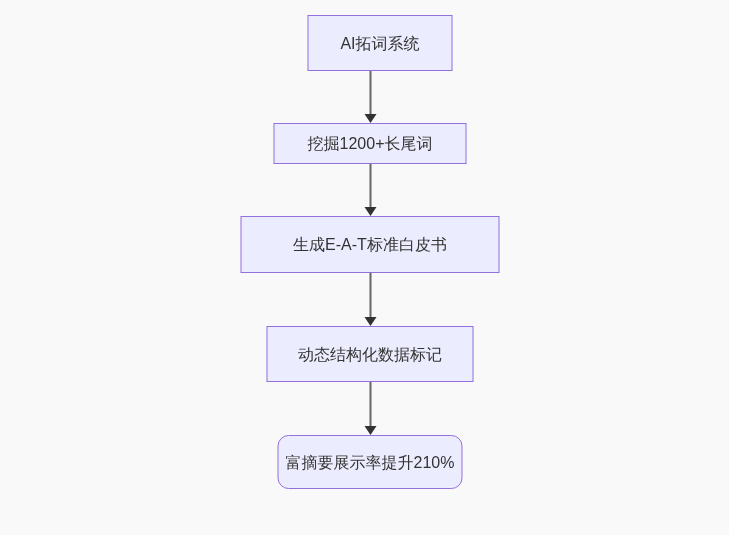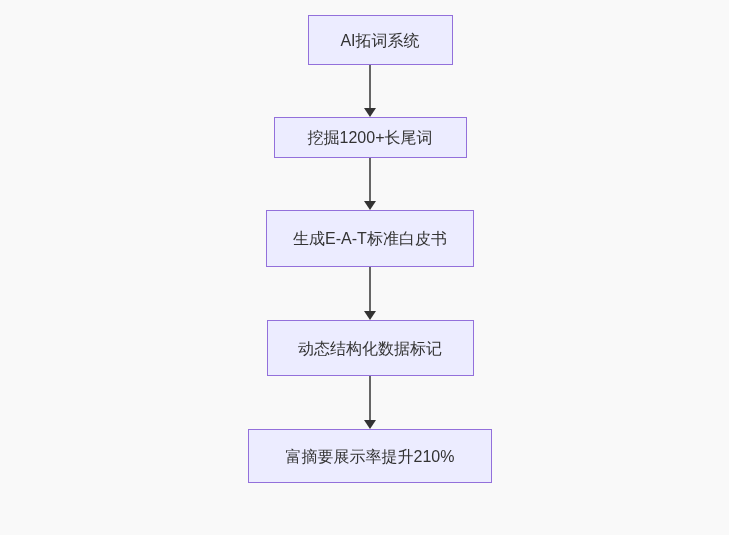--- a/index.html
+++ b/index.html
@@ -27,25 +27,25 @@
     color: #333333;
     font-size: 16px;
     line-height: 19px;
     display: flex;
     align-items: center;
     justify-content: center;
     text-align: center;
     white-space: nowrap;
   }
   
-  .node:nth-of-type(1) { width: 145px; height: 50px; margin-left: 20px; }
+  .node:nth-of-type(1) { width: 145px; height: 56px; margin-left: 20px; }
   .node:nth-of-type(3) { width: 193px; height: 41px; }
-  .node:nth-of-type(5) { width: 208px; height: 57px; }
+  .node:nth-of-type(5) { width: 259px; height: 57px; }
   .node:nth-of-type(7) { width: 207px; height: 56px; }
-  .node:nth-of-type(9) { width: 244px; height: 54px; }
+  .node:nth-of-type(9) { width: 185px; height: 54px; border-radius: 11px; }
 
   .arrow {
     display: flex;
     flex-direction: column;
     align-items: center;
     height: 52px;
   }
   .arrow:nth-of-type(6), .arrow:nth-of-type(8) { height: 53px; }
   .arrow-line {
     width: 2px;

